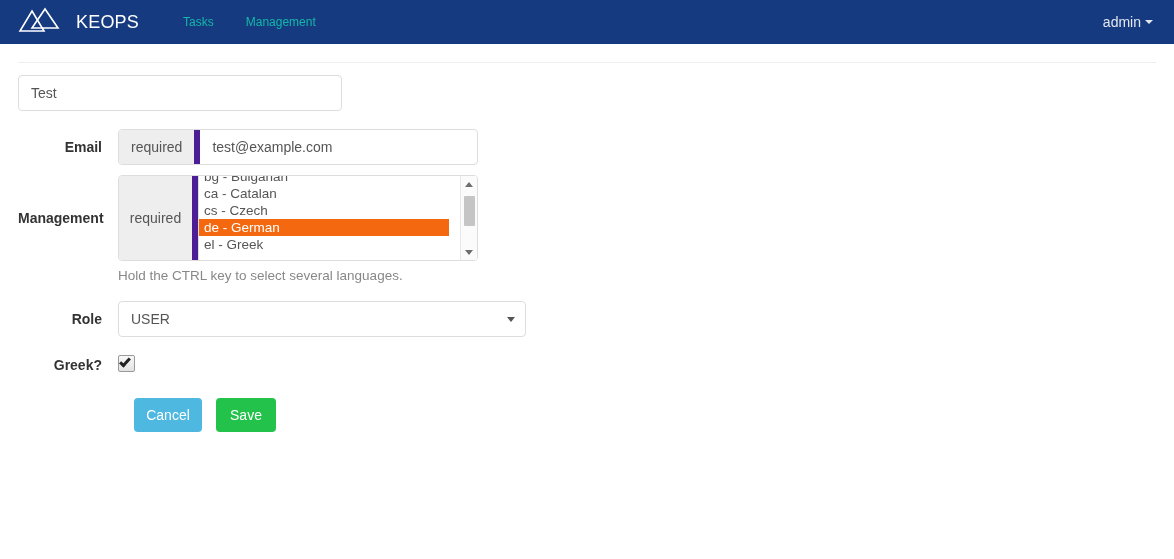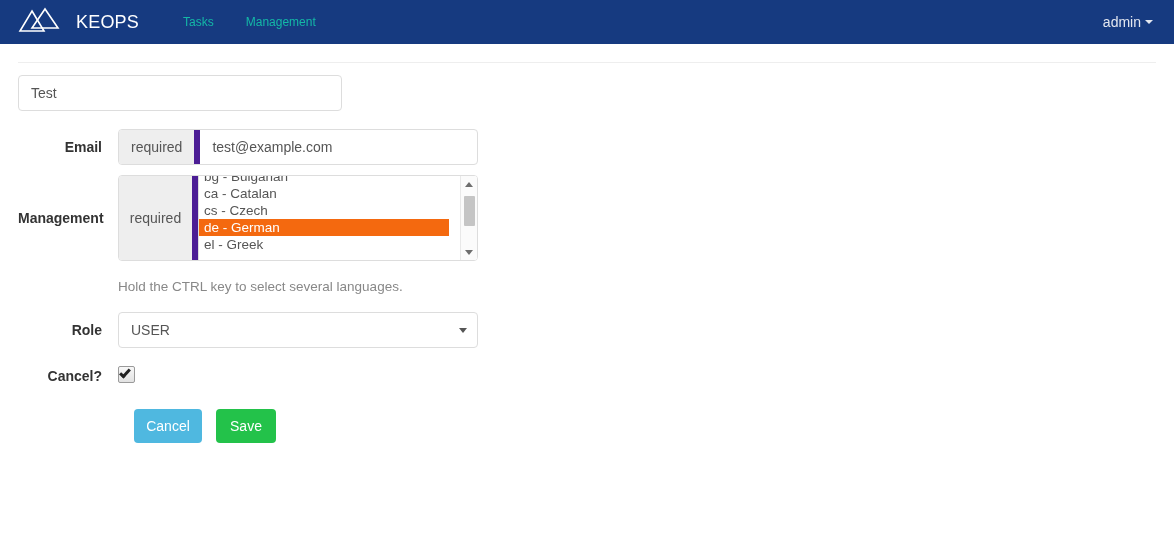--- a/index.html
+++ b/index.html
@@ -234,27 +234,27 @@
     left: 3px;
     width: 11px;
     height: 30px;
     background: #c5c5c5;
     border-radius: 1px;
   }
 
   .help-text {
     font-size: 13.5px;
     color: #888888;
-    margin-top: 18px;
+    margin-top: 7px;
     padding-left: 0;
   }
 
   
   .select-box {
-    width: 360px;
+    width: 408px;
     height: 36px;
     border: 1px solid #dddddd;
     border-radius: 4px;
     background: #ffffff;
     display: flex;
     align-items: center;
     padding: 0 10px 0 12px;
     font-size: 14px;
     color: #555555;
     cursor: pointer;
@@ -397,21 +397,21 @@
         <div class="select-box">
           <span class="select-value">USER</span>
           <span class="select-arrow"></span>
         </div>
       </div>
     </div>
 
     <div class="row-spacer-18"></div>
 
     <div class="form-row">
-      <div class="form-label" style="line-height:20px;">Cancel?</div>
+      <div class="form-label" style="line-height:20px;">Greek?</div>
       <div class="field-col">
         <span class="checkbox">
           <span class="tick"></span>
         </span>
       </div>
     </div>
 
     <div class="btn-row">
       <button class="btn btn-cancel">Cancel</button>
       <button class="btn btn-save">Save</button>

